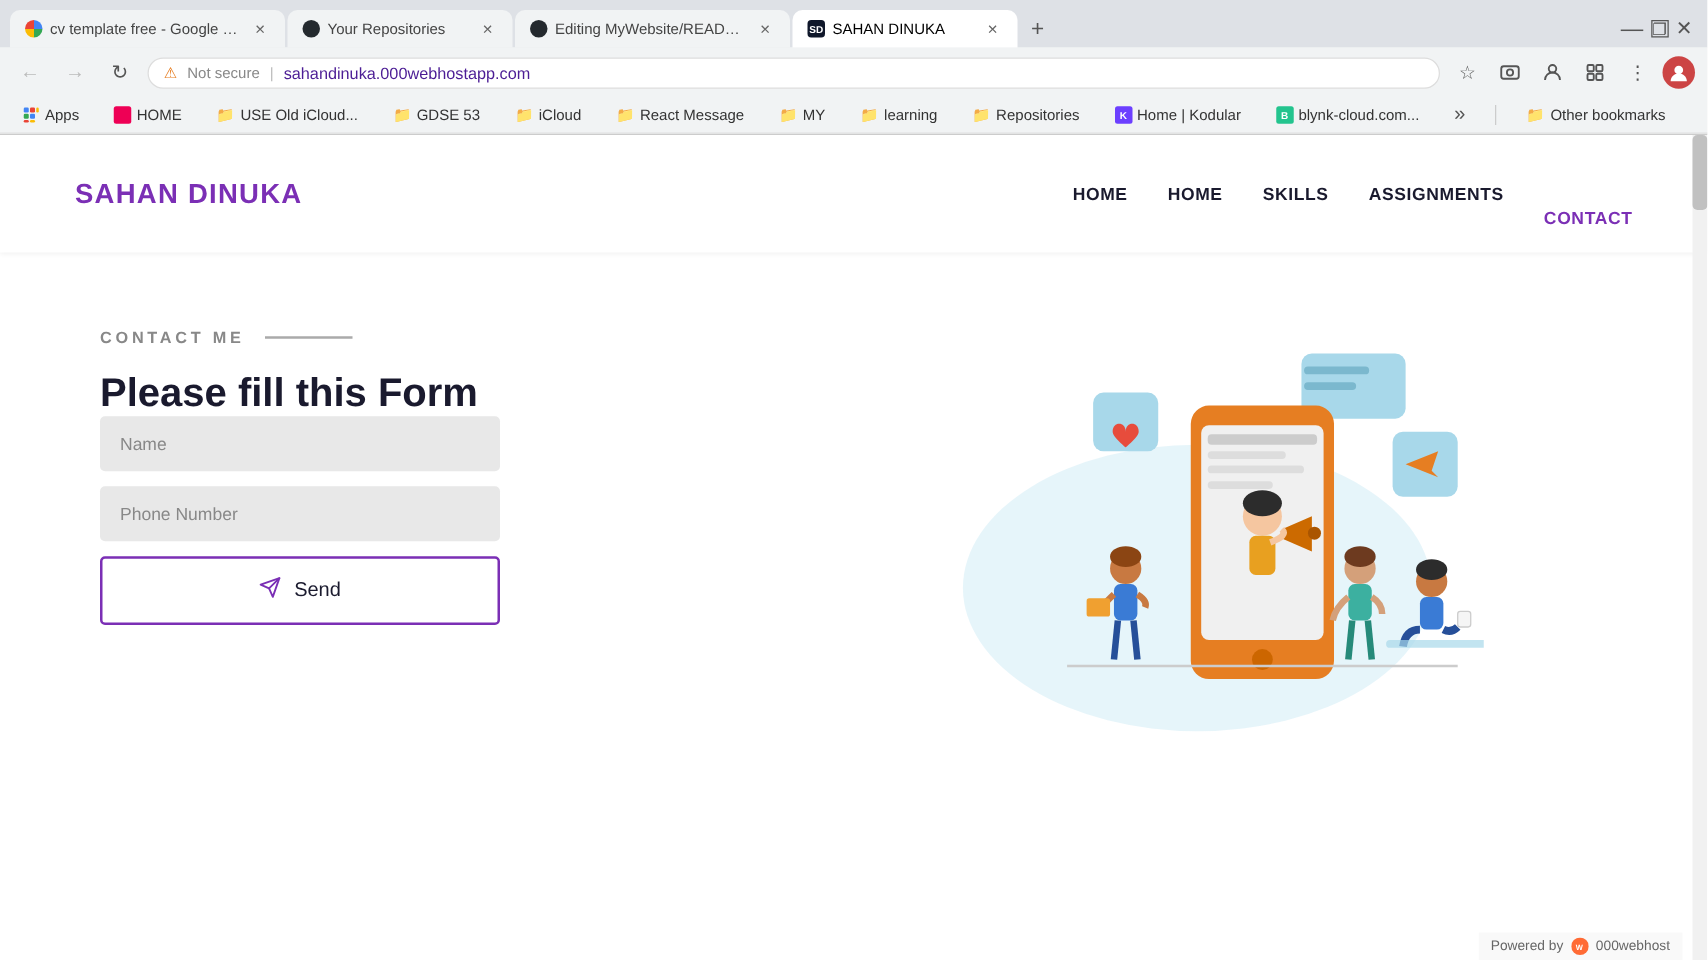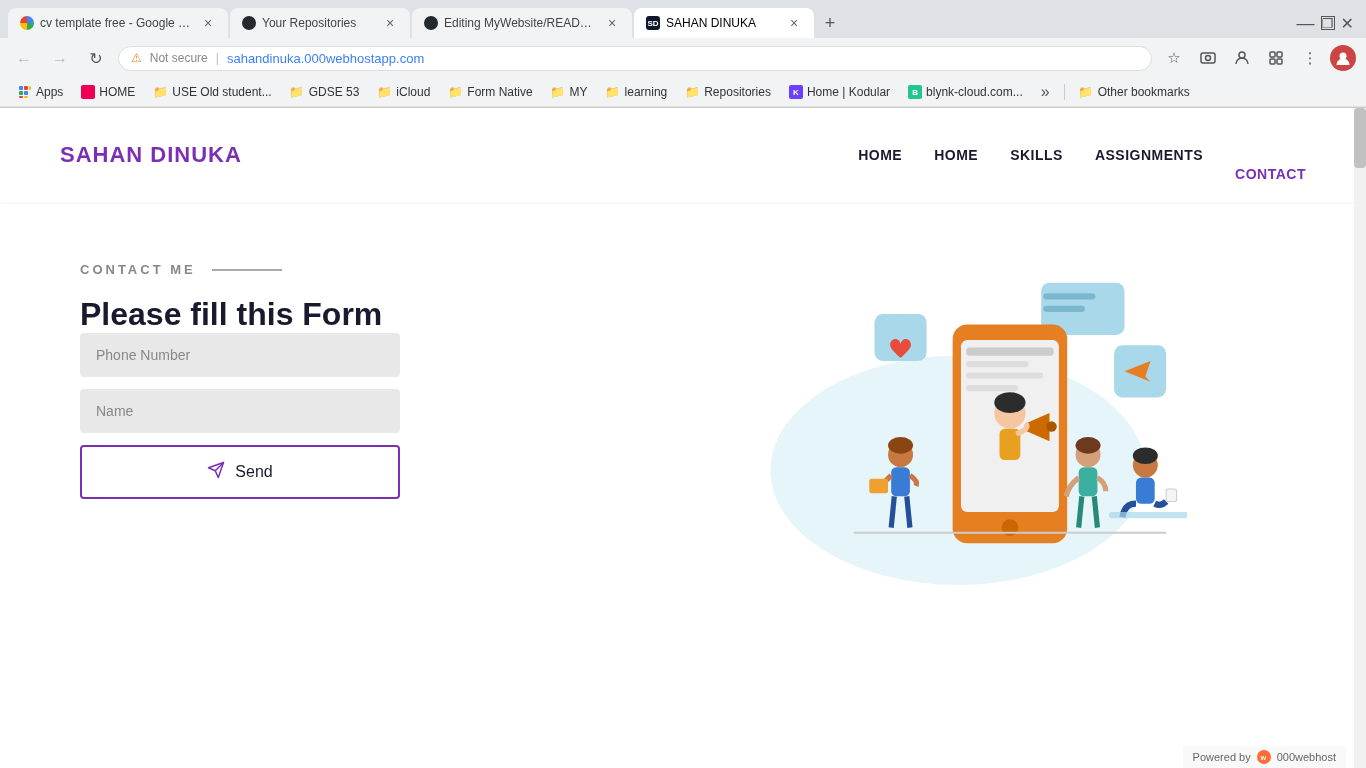--- a/index.html
+++ b/index.html
@@ -88,21 +88,21 @@
       display: flex;
       align-items: center;
       background: #fff;
       border: 1px solid #ddd;
       border-radius: 20px;
       padding: 4px 12px;
       font-size: 13px;
       gap: 8px;
     }
     .address-bar .lock-icon { color: #e67e22; font-size: 12px; }
-    .address-bar .url-text { color: #3b82f6; }
+    .address-bar .url-text { color: #4c1d95; }
     .nav-icons {
       display: flex;
       align-items: center;
       gap: 6px;
     }
     .nav-icon-btn {
       width: 28px;
       height: 28px;
       display: flex;
       align-items: center;
@@ -126,21 +126,21 @@
       font-weight: bold;
     }
 
     
     .bookmarks-bar {
       display: flex;
       align-items: center;
       padding: 4px 10px;
       background: #f1f3f4;
       border-bottom: 1px solid #e0e0e0;
-      gap: 2px;
+      gap: 12px;
       font-size: 12px;
     }
     .bookmark-item {
       display: flex;
       align-items: center;
       gap: 4px;
       padding: 3px 8px;
       border-radius: 4px;
       cursor: pointer;
       color: #333;
@@ -436,33 +436,33 @@
         <rect x="6" y="11" width="4" height="2" rx="1" fill="#fbbc05"></rect>
       </svg>
       <span>Apps</span>
     </div>
     <div class="bookmark-item">
       <div style="width:14px;height:14px;background:#e05;border-radius:2px;flex-shrink:0;"></div>
       <span>HOME</span>
     </div>
     <div class="bookmark-item">
       <span>📁</span>
-      <span>USE Old student...</span>
+      <span>USE Old iCloud...</span>
     </div>
     <div class="bookmark-item">
       <span>📁</span>
       <span>GDSE 53</span>
     </div>
     <div class="bookmark-item">
       <span>📁</span>
       <span>iCloud</span>
     </div>
     <div class="bookmark-item">
       <span>📁</span>
-      <span>Form Native</span>
+      <span>React Message</span>
     </div>
     <div class="bookmark-item">
       <span>📁</span>
       <span>MY</span>
     </div>
     <div class="bookmark-item">
       <span>📁</span>
       <span>learning</span>
     </div>
     <div class="bookmark-item">
@@ -504,22 +504,22 @@
   </div>
 
   <div class="site-main">
 
     <div class="contact-form-section">
       <div class="contact-section-label">
         <span>CONTACT ME</span>
         <div class="contact-divider"></div>
       </div>
       <h2 class="contact-title">Please fill this Form</h2>
+      <input type="text" class="form-input" placeholder="Name" style="">
       <input type="text" class="form-input" placeholder="Phone Number" style="">
-      <input type="text" class="form-input" placeholder="Name" style="">
       <button class="send-btn">
         <span class="send-icon">
           <svg width="18" height="18" viewBox="0 0 24 24" fill="none" stroke="#7b2fb5" stroke-width="2" stroke-linecap="round" stroke-linejoin="round">
             <line x1="22" y1="2" x2="11" y2="13"></line>
             <polygon points="22 2 15 22 11 13 2 9 22 2"></polygon>
           </svg>
         </span>
         <span>Send</span>
       </button>
     </div>

